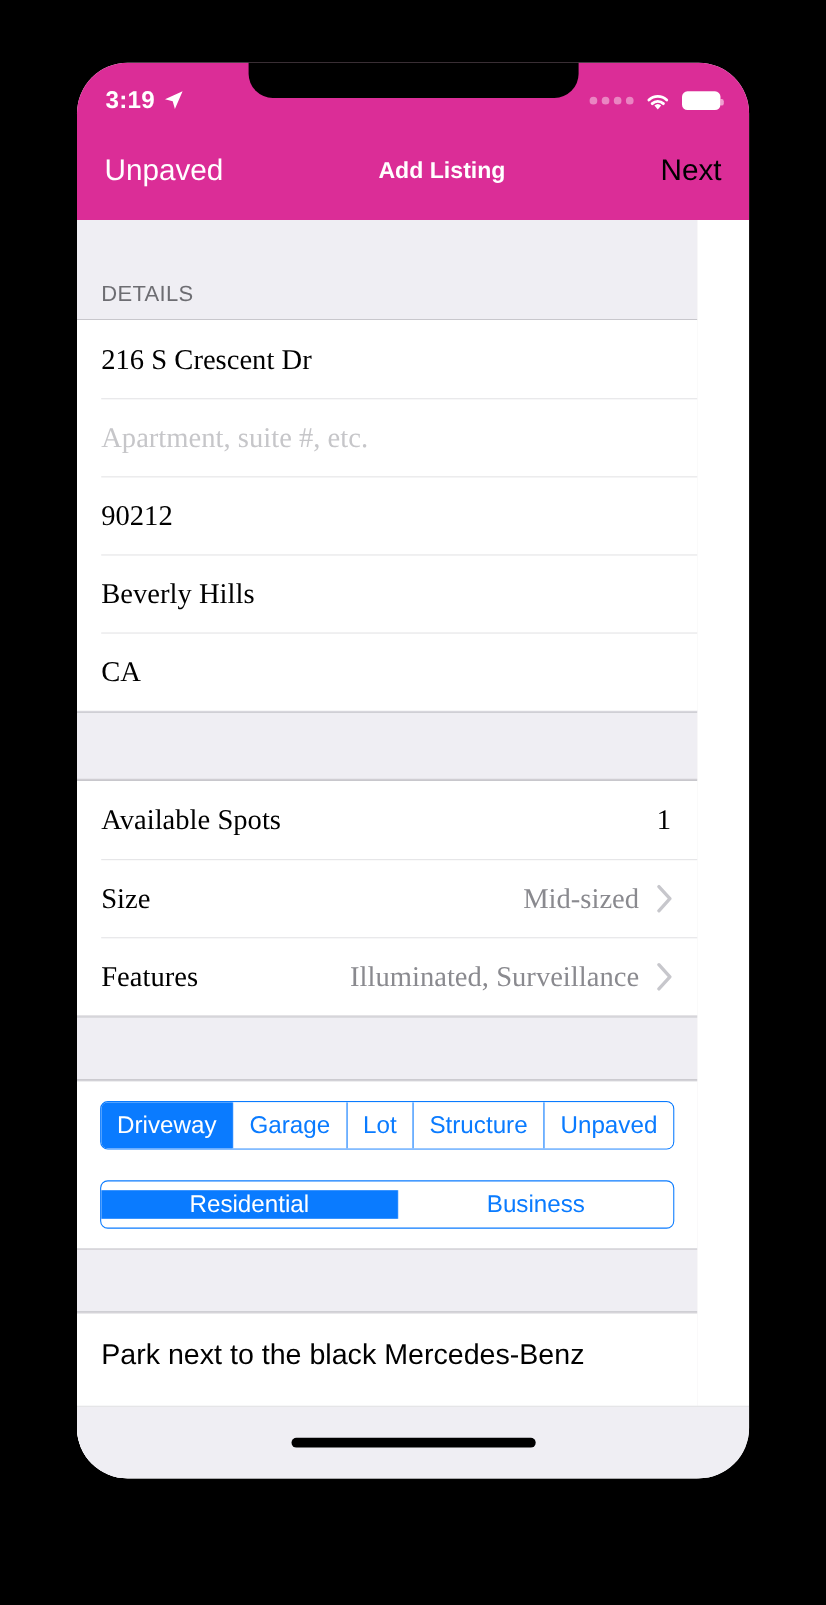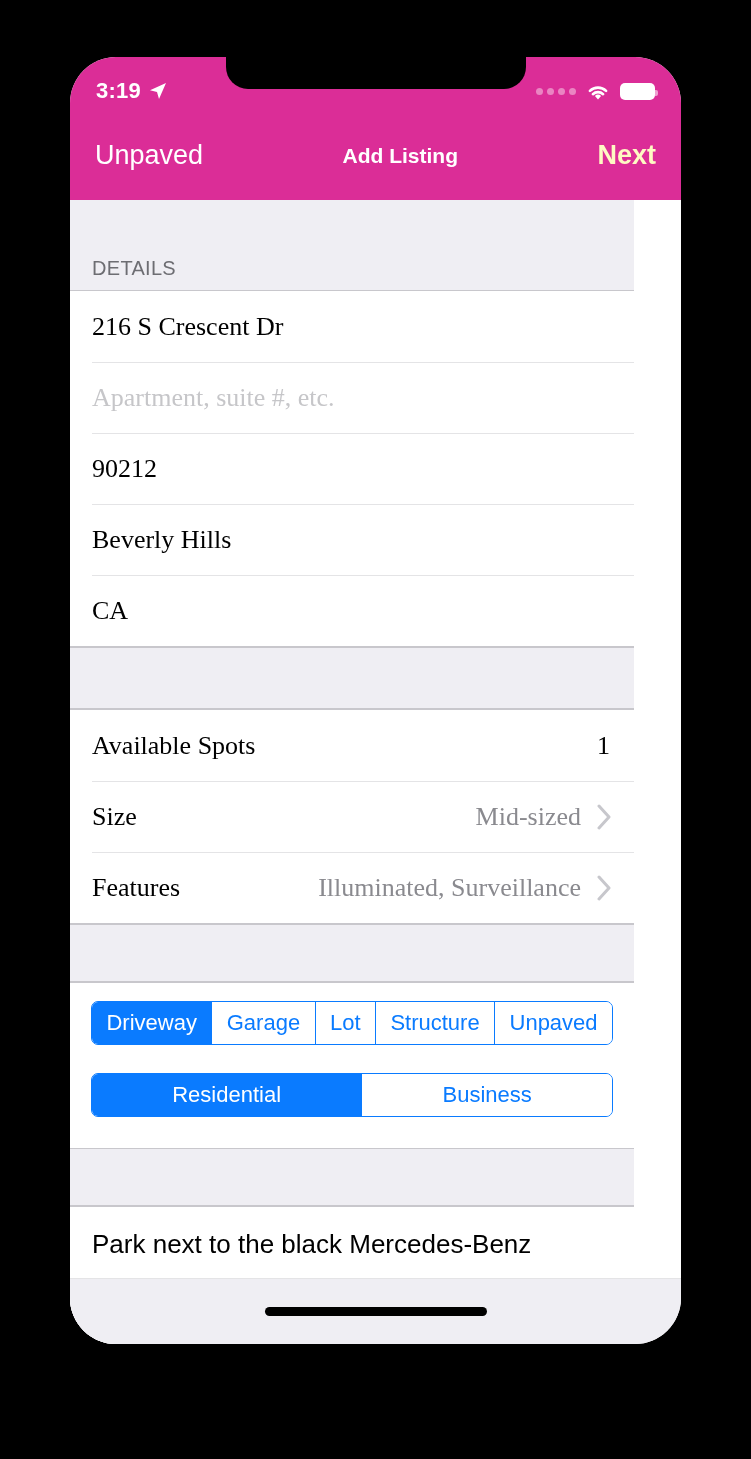--- a/index.html
+++ b/index.html
@@ -123,23 +123,22 @@
   }
   #nav-title {
     flex: 1 1 auto;
     text-align: center;
     font-size: 21px;
     font-weight: bold;
     color: #ffffff;
   }
   #nav-next {
     font-size: 27px;
-    color: #fef9c3;
+    color: #000000;
     flex: 0 0 auto;
-    font-weight: bold;
   }
 
   
   #form-body {
     position: absolute;
     left: 0;
     top: 143px;
     width: 564px;
     height: 1144px;
     background: #EFEEF3;
@@ -218,21 +217,21 @@
 
   .segmented {
     display: flex;
     width: 100%;
     height: 44px;
     border: 1px solid #0A7BFF;
     border-radius: 7px;
     overflow: hidden;
     margin-bottom: 28px;
   }
-  .segmented:last-child { margin-bottom: 13px; }
+  .segmented:last-child { margin-bottom: 0; align-items: center; }
 
   .seg {
     flex: 1 1 auto;
     display: flex;
     align-items: center;
     justify-content: center;
     font-size: 22px;
     color: #0A7BFF;
     background: #ffffff;
     border-left: 1px solid #0A7BFF;

